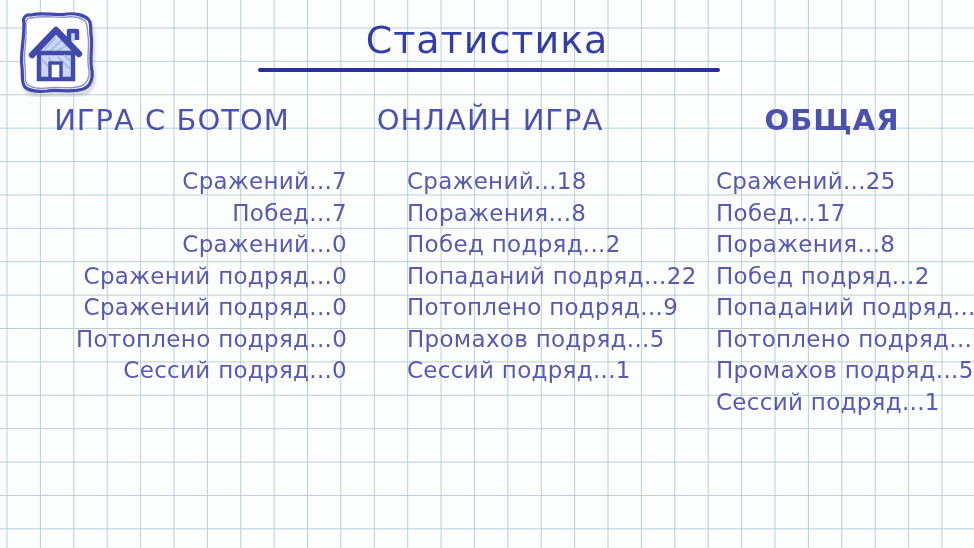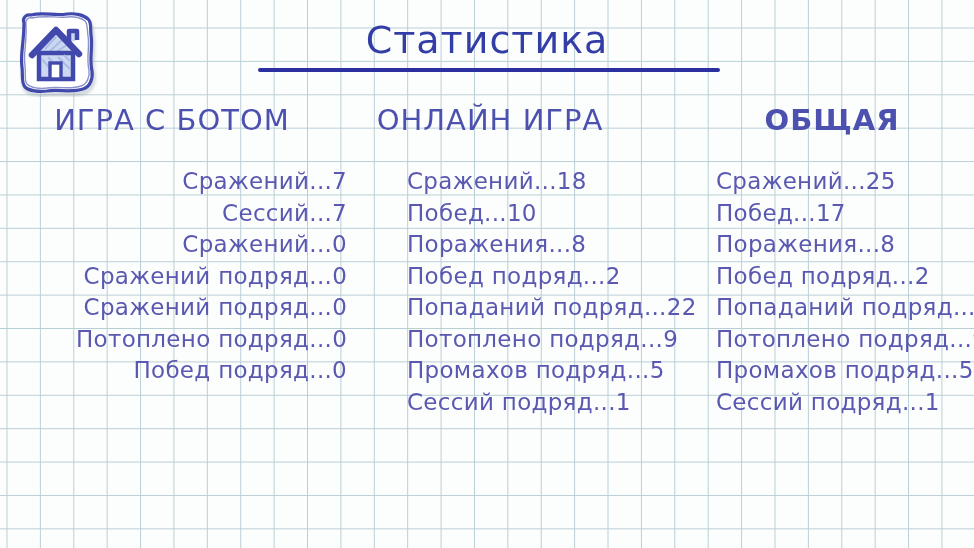--- a/index.html
+++ b/index.html
@@ -102,30 +102,29 @@
 
   <h1 class="page-title">Статистика</h1>
   <div class="title-underline"></div>
 
   <div class="col-header" id="header-0">ИГРА С БОТОМ</div>
   <div class="col-header" id="header-1">ОНЛАЙН ИГРА</div>
   <div class="col-header" id="header-2">ОБЩАЯ</div>
 
   <div class="col-rows" id="rows-0">
       <div class="stat-row">Сражений...7</div>
-      <div class="stat-row">Сессий...7</div>
+      <div class="stat-row">Побед...7</div>
       <div class="stat-row">Сражений...0</div>
       <div class="stat-row">Сражений подряд...0</div>
       <div class="stat-row">Сражений подряд...0</div>
       <div class="stat-row">Потоплено подряд...0</div>
-      <div class="stat-row">Побед подряд...0</div>
+      <div class="stat-row">Сессий подряд...0</div>
     </div>
   <div class="col-rows" id="rows-1">
       <div class="stat-row">Сражений...18</div>
-      <div class="stat-row">Побед...10</div>
       <div class="stat-row">Поражения...8</div>
       <div class="stat-row">Побед подряд...2</div>
       <div class="stat-row">Попаданий подряд...22</div>
       <div class="stat-row">Потоплено подряд...9</div>
       <div class="stat-row">Промахов подряд...5</div>
       <div class="stat-row">Сессий подряд...1</div>
     </div>
   <div class="col-rows" id="rows-2">
       <div class="stat-row">Сражений...25</div>
       <div class="stat-row">Побед...17</div>

